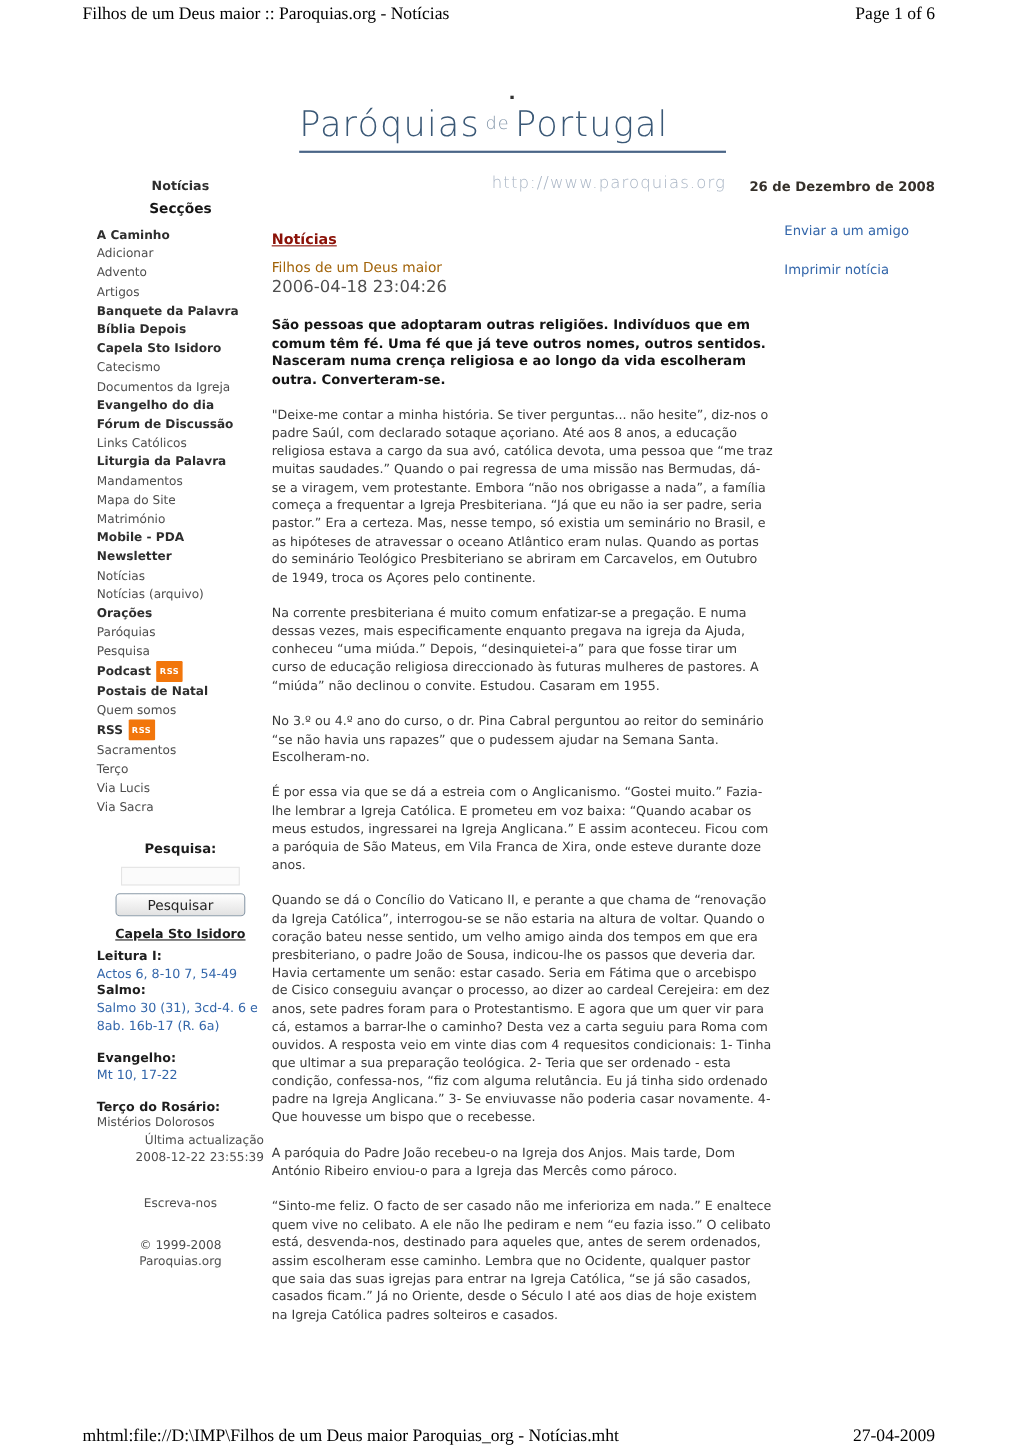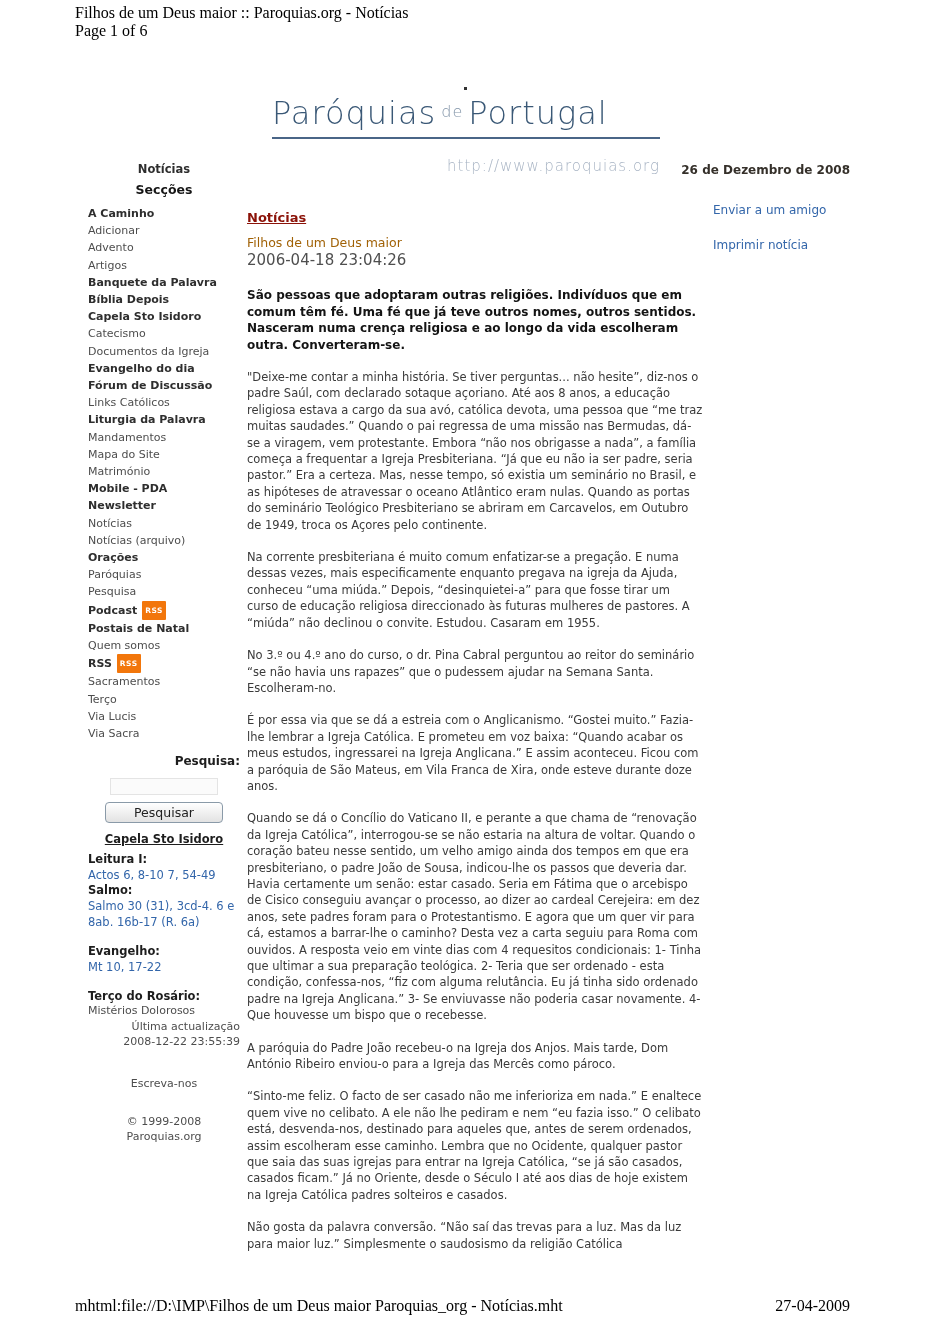--- a/index.html
+++ b/index.html
@@ -2,42 +2,42 @@
 <html><head>
 <meta charset="utf-8">
 <style>
   html,body{margin:0;padding:0;background:#fff;}
   .page{position:relative;width:935px;height:1322px;background:#fff;overflow:hidden;
         font-family:"DejaVu Sans",sans-serif;color:#3a3a3a;}
 
   
   .print-bar{position:absolute;left:75px;right:85px;display:flex;justify-content:space-between;
              font-family:"Liberation Serif",serif;font-size:16px;color:#000;}
-  .print-header{top:4px;flex-direction:column;}
+  .print-header{top:4px;}
   .print-footer{top:1297px;}
 
   
   .logo-dot{position:absolute;left:464px;top:87px;width:3px;height:3px;background:#333;}
   .logo-wrap{position:absolute;left:272px;top:96px;width:388px;}
   .logo-line{font-size:32px;font-weight:200;color:#3A5876;letter-spacing:1px;white-space:nowrap;line-height:34px;}
   .logo-de{font-size:16px;color:#8194A8;position:relative;top:-7px;margin:0 5px;}
   .logo-rule{border-top:2px solid #4A6587;margin-top:1px;}
   .logo-url{text-align:right;font-size:15px;color:#A8B4C4;letter-spacing:1px;margin-top:18px;font-weight:200;}
 
   .date-header{position:absolute;top:163px;right:85px;font-size:12px;font-weight:bold;color:#35302a;}
 
   
   .sidebar{position:absolute;left:88px;top:162px;width:152px;font-size:11px;color:#4d4d4d;}
   .sb-title{text-align:center;font-weight:bold;color:#2e2e2e;font-size:11.5px;margin-bottom:6px;}
   .sb-sections{text-align:center;font-weight:bold;color:#151515;font-size:12.5px;margin-bottom:8px;}
   .sb-item{line-height:17.2px;cursor:pointer;white-space:nowrap;}
   .sb-item.bold{font-weight:bold;color:#2e2e2e;}
   .rss-badge{display:inline-block;background:#F2760B;color:#fff;font-size:7.5px;font-weight:bold;
              padding:1px 3px;margin-left:5px;border-radius:1px;vertical-align:1px;letter-spacing:0.5px;}
-  .sb-search-label{text-align:right;font-weight:bold;color:#1d1d1d;font-size:12px;margin-top:12px;}
+  .sb-search-label{text-align:center;font-weight:bold;color:#1d1d1d;font-size:12px;margin-top:22px;}
   .sb-search-input{width:106px;height:15px;margin:10px auto 7px;border:1px solid #e4e4e4;background:#fbfbfb;}
   .sb-search-btn{display:block;margin:0 auto 9px;padding:2px 28px;font-size:12.5px;font-family:inherit;color:#222;
                  background:linear-gradient(#ffffff,#e2e2e2);border:1px solid #8a9aa8;border-radius:4px;cursor:pointer;}
   .sb-chapel-title{text-align:center;font-weight:bold;text-decoration:underline;color:#1d1d1d;
                    font-size:11.5px;margin:4px 0 6px;cursor:pointer;}
   .sb-entry-label{font-weight:bold;color:#1d1d1d;font-size:11.5px;line-height:15px;}
   .sb-entry-value{color:#3366AA;font-size:11.5px;line-height:16px;cursor:pointer;}
   .sb-rosary-label{font-weight:bold;color:#1d1d1d;font-size:11.5px;margin-top:14px;}
   .sb-rosary-value{color:#4d4d4d;line-height:16px;}
   .sb-update{text-align:right;line-height:15px;}
@@ -142,21 +142,20 @@
     <div class="art-date">2006-04-18 23:04:26</div>
     <p class="art-lead">São pessoas que adoptaram outras religiões. Indivíduos que em comum têm fé. Uma fé que já teve outros nomes, outros sentidos. Nasceram numa crença religiosa e ao longo da vida escolheram outra. Converteram-se.</p>
     <div id="art-paragraphs">
         <p class="art-p">"Deixe-me contar a minha história. Se tiver perguntas... não hesite”, diz-nos o padre Saúl, com declarado sotaque açoriano. Até aos 8 anos, a educação religiosa estava a cargo da sua avó, católica devota, uma pessoa que “me traz muitas saudades.” Quando o pai regressa de uma missão nas Bermudas, dá-se a viragem, vem protestante. Embora “não nos obrigasse a nada”, a família começa a frequentar a Igreja Presbiteriana. “Já que eu não ia ser padre, seria pastor.” Era a certeza. Mas, nesse tempo, só existia um seminário no Brasil, e as hipóteses de atravessar o oceano Atlântico eram nulas. Quando as portas do seminário Teológico Presbiteriano se abriram em Carcavelos, em Outubro de 1949, troca os Açores pelo continente.</p>
         <p class="art-p">Na corrente presbiteriana é muito comum enfatizar-se a pregação. E numa dessas vezes, mais especificamente enquanto pregava na igreja da Ajuda, conheceu “uma miúda.” Depois, “desinquietei-a” para que fosse tirar um curso de educação religiosa direccionado às futuras mulheres de pastores. A “miúda” não declinou o convite. Estudou. Casaram em 1955.</p>
         <p class="art-p">No 3.º ou 4.º ano do curso, o dr. Pina Cabral perguntou ao reitor do seminário “se não havia uns rapazes” que o pudessem ajudar na Semana Santa. Escolheram-no.</p>
         <p class="art-p">É por essa via que se dá a estreia com o Anglicanismo. “Gostei muito.” Fazia-lhe lembrar a Igreja Católica. E prometeu em voz baixa: “Quando acabar os meus estudos, ingressarei na Igreja Anglicana.” E assim aconteceu. Ficou com a paróquia de São Mateus, em Vila Franca de Xira, onde esteve durante doze anos.</p>
         <p class="art-p">Quando se dá o Concílio do Vaticano II, e perante a que chama de “renovação da Igreja Católica”, interrogou-se se não estaria na altura de voltar. Quando o coração bateu nesse sentido, um velho amigo ainda dos tempos em que era presbiteriano, o padre João de Sousa, indicou-lhe os passos que deveria dar. Havia certamente um senão: estar casado. Seria em Fátima que o arcebispo de Cisico conseguiu avançar o processo, ao dizer ao cardeal Cerejeira: em dez anos, sete padres foram para o Protestantismo. E agora que um quer vir para cá, estamos a barrar-lhe o caminho? Desta vez a carta seguiu para Roma com ouvidos. A resposta veio em vinte dias com 4 requesitos condicionais: 1- Tinha que ultimar a sua preparação teológica. 2- Teria que ser ordenado - esta condição, confessa-nos, “fiz com alguma relutância. Eu já tinha sido ordenado padre na Igreja Anglicana.” 3- Se enviuvasse não poderia casar novamente. 4- Que houvesse um bispo que o recebesse.</p>
         <p class="art-p">A paróquia do Padre João recebeu-o na Igreja dos Anjos. Mais tarde, Dom António Ribeiro enviou-o para a Igreja das Mercês como pároco.</p>
         <p class="art-p">“Sinto-me feliz. O facto de ser casado não me inferioriza em nada.” E enaltece quem vive no celibato. A ele não lhe pediram e nem “eu fazia isso.” O celibato está, desvenda-nos, destinado para aqueles que, antes de serem ordenados, assim escolheram esse caminho. Lembra que no Ocidente, qualquer pastor que saia das suas igrejas para entrar na Igreja Católica, “se já são casados, casados ficam.” Já no Oriente, desde o Século I até aos dias de hoje existem na Igreja Católica padres solteiros e casados.</p>
-        <p class="art-p">Não gosta da palavra conversão. “Não saí das trevas para a luz. Mas da luz para maior luz.” Simplesmente o saudosismo da religião Católica</p>
       </div>
   </div>
 
   <div class="actions">
       <a class="action-link">Enviar a um amigo</a>
       <a class="action-link">Imprimir notícia</a>
     </div>
 
   <div class="print-bar print-footer">
     <span>mhtml:file://D:\IMP\Filhos de um Deus maior Paroquias_org - Notícias.mht</span>

